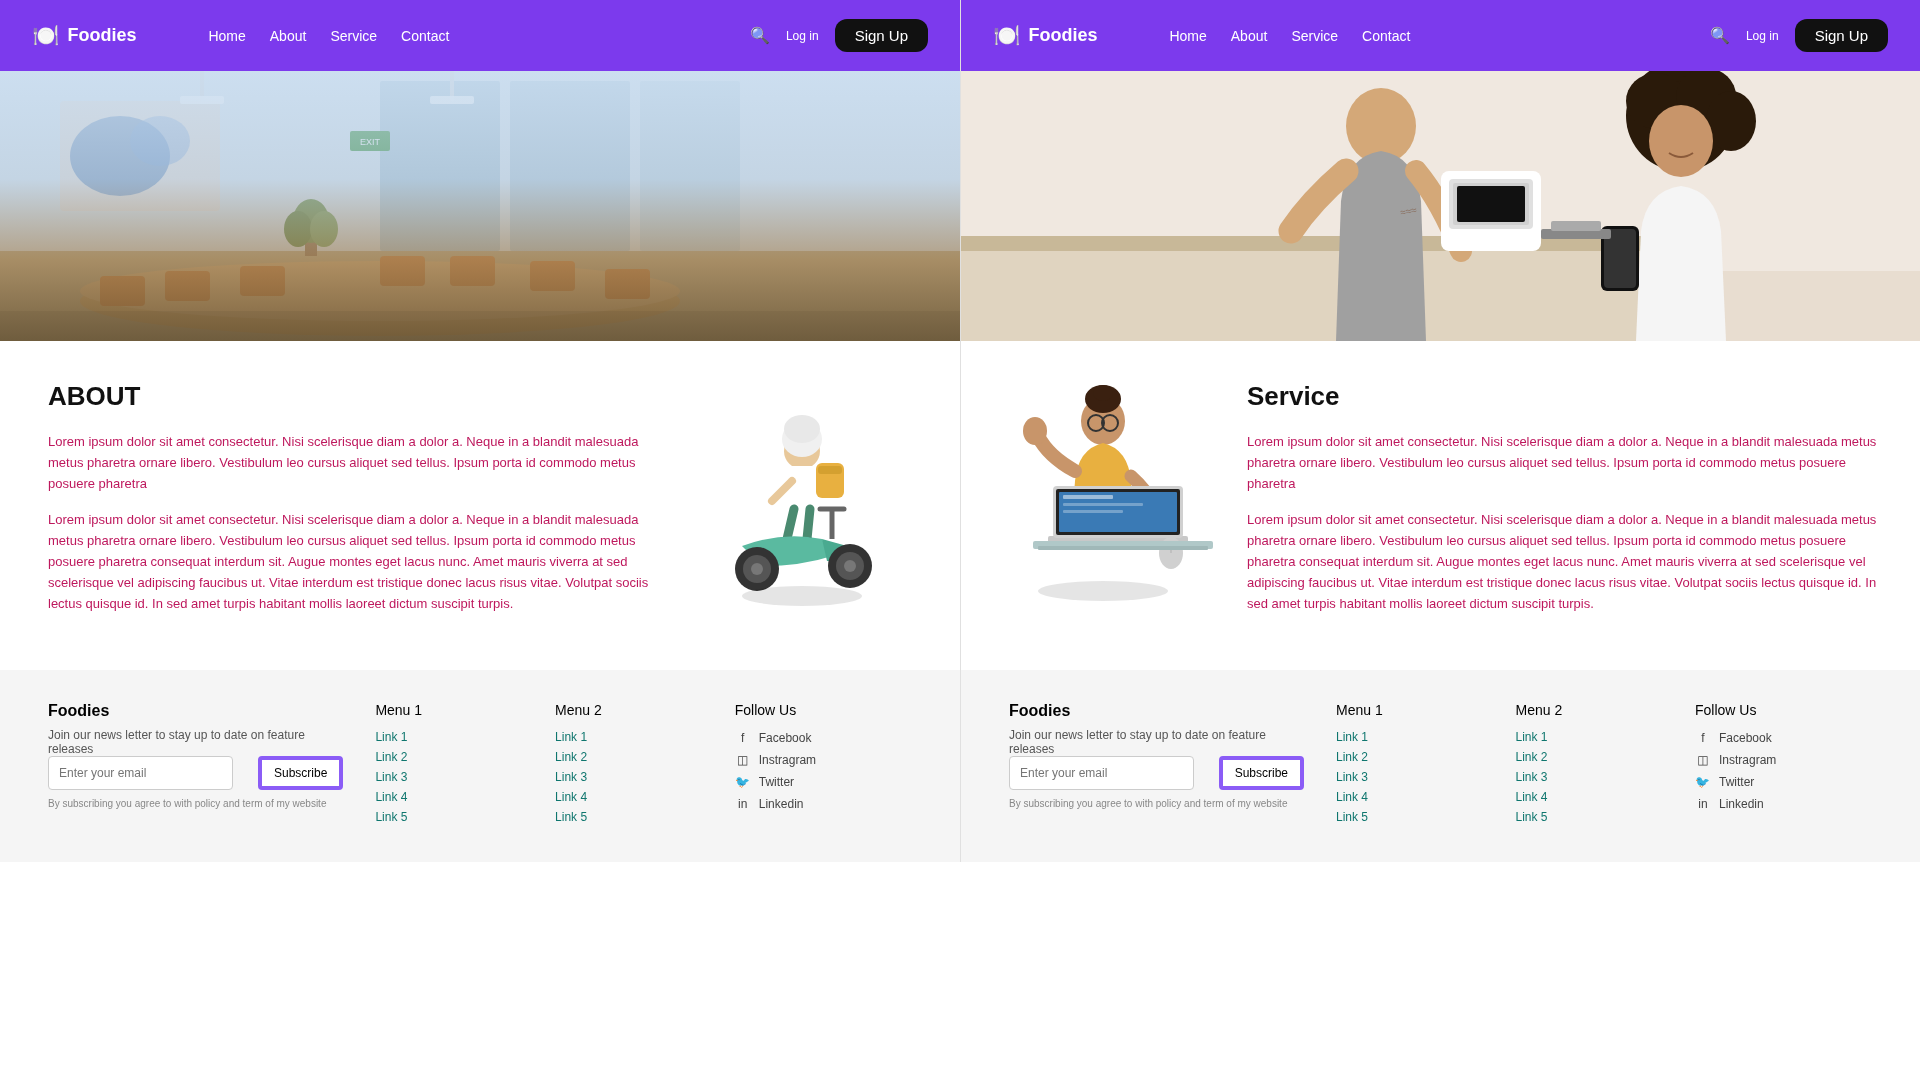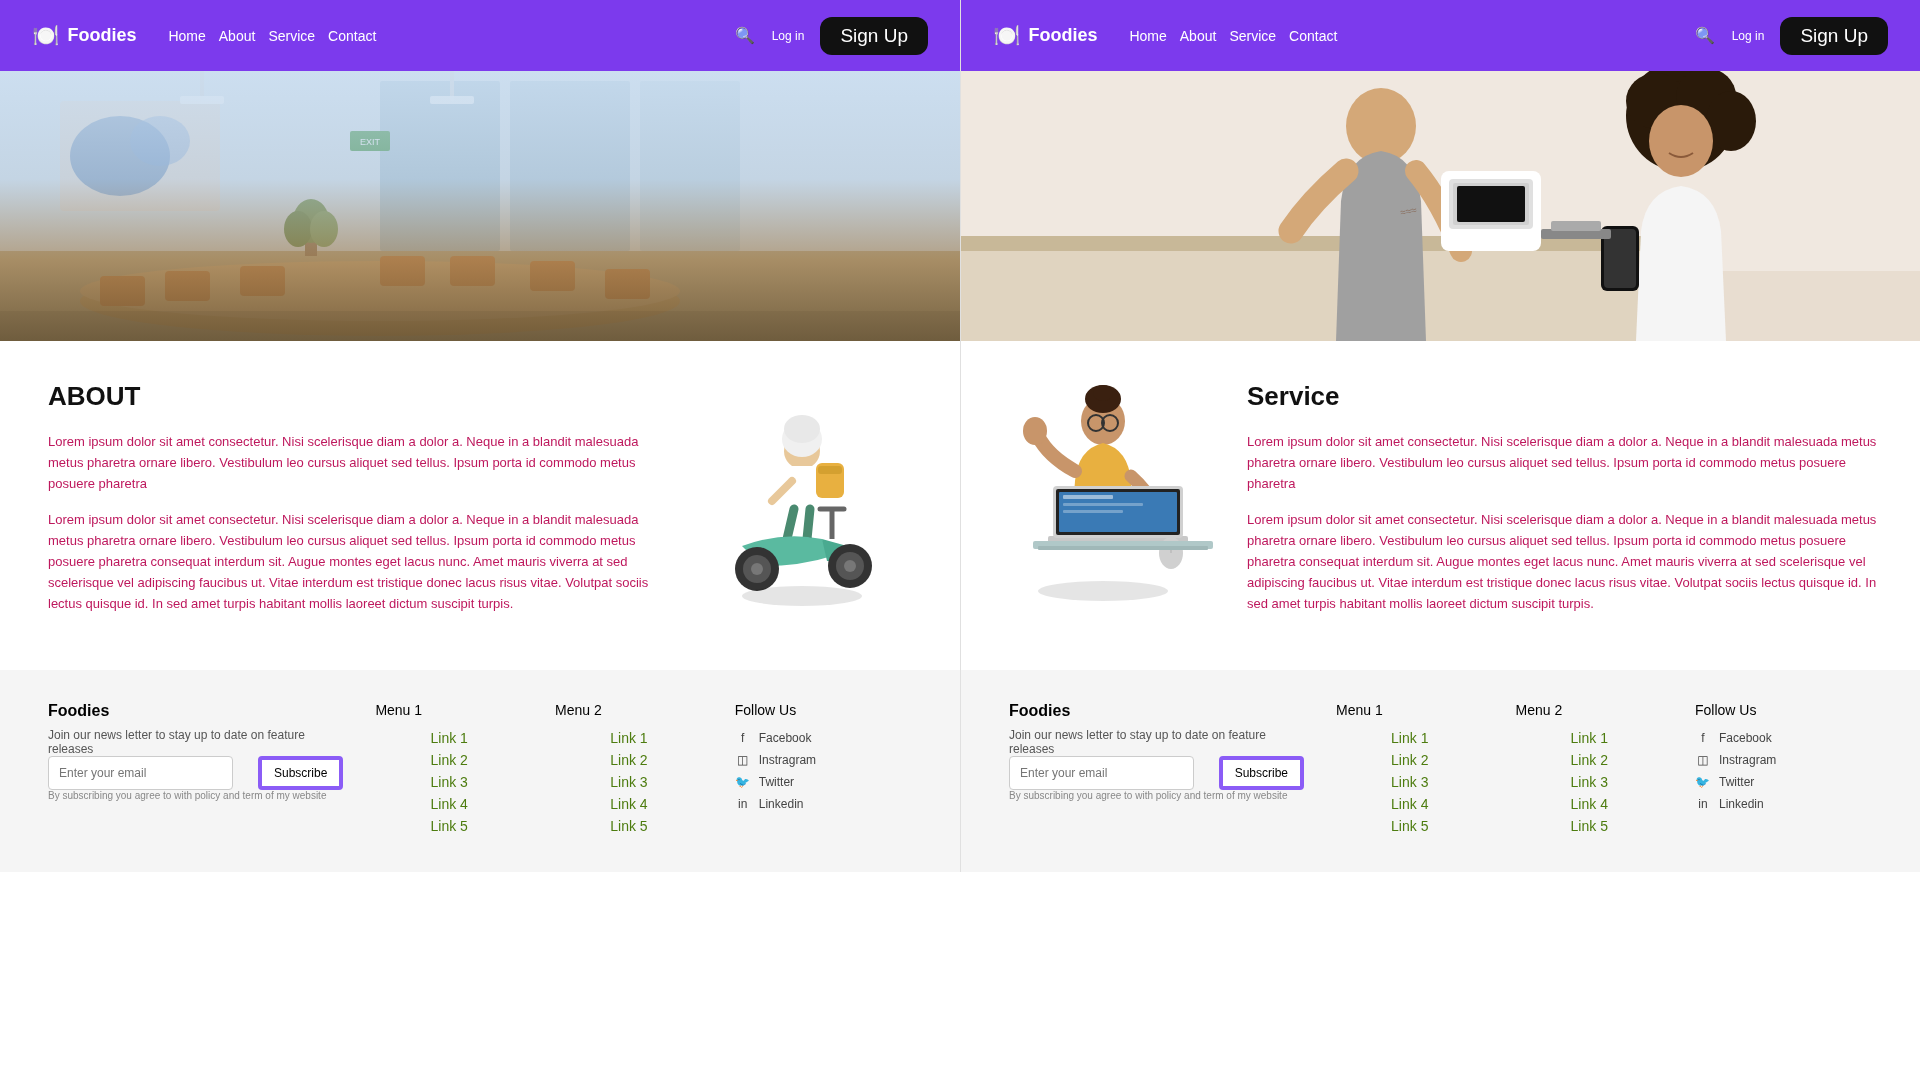--- a/index.html
+++ b/index.html
@@ -35,22 +35,23 @@
       gap: 8px;
       color: #fff;
       font-weight: bold;
       font-size: 18px;
     }
     .brand-icon {
       font-size: 22px;
     }
     .navbar-links {
       display: flex;
-      gap: 13px;
+      gap: 24px;
       flex: 1;
+      margin-left: 40px;
     }
     .navbar-links a {
       color: #fff;
       text-decoration: none;
       font-size: 14px;
     }
     .navbar-actions {
       display: flex;
       align-items: center;
       gap: 16px;
@@ -66,21 +67,21 @@
       border: none;
       cursor: pointer;
       font-size: 12px;
     }
     .btn-signup {
       background: #111;
       color: #fff;
       border: none;
       padding: 8px 20px;
       border-radius: 12px;
-      font-size: 19px;
+      font-size: 15px;
       cursor: pointer;
     }
 
     
     .hero-image {
       width: 100%;
       height: 270px;
       overflow: hidden;
       background: #ccc;
       position: relative;
@@ -149,20 +150,21 @@
       font-size: 16px;
       margin-bottom: 8px;
     }
     .footer-tagline {
       font-size: 12px;
       color: #555;
     }
     .footer-email-row {
       display: flex;
       gap: 25px;
+      margin-bottom: 8px;
       justify-content: space-between;
     }
     .footer-email-input {
       flex: 1;
       padding: 6px 10px;
       border: 1px solid #ccc;
       border-radius: 4px;
       font-size: 12px;
       background: #fff;
     }
@@ -178,25 +180,24 @@
       font-size: 10px;
       color: #888;
     }
     .footer-col-title {
       font-weight: normal;
       font-size: 14px;
       margin-bottom: 12px;
     }
     .footer-link {
       display: block;
-      font-size: 14px;
-      color: #4d7c0f;
+      font-size: 12px;
+      color: #0f766e;
       text-decoration: none;
       margin-bottom: 6px;
-      text-align: center;
     }
     .footer-social-item {
       display: flex;
       align-items: center;
       gap: 8px;
       font-size: 12px;
       color: #444;
       margin-bottom: 6px;
     }
     .social-icon {

